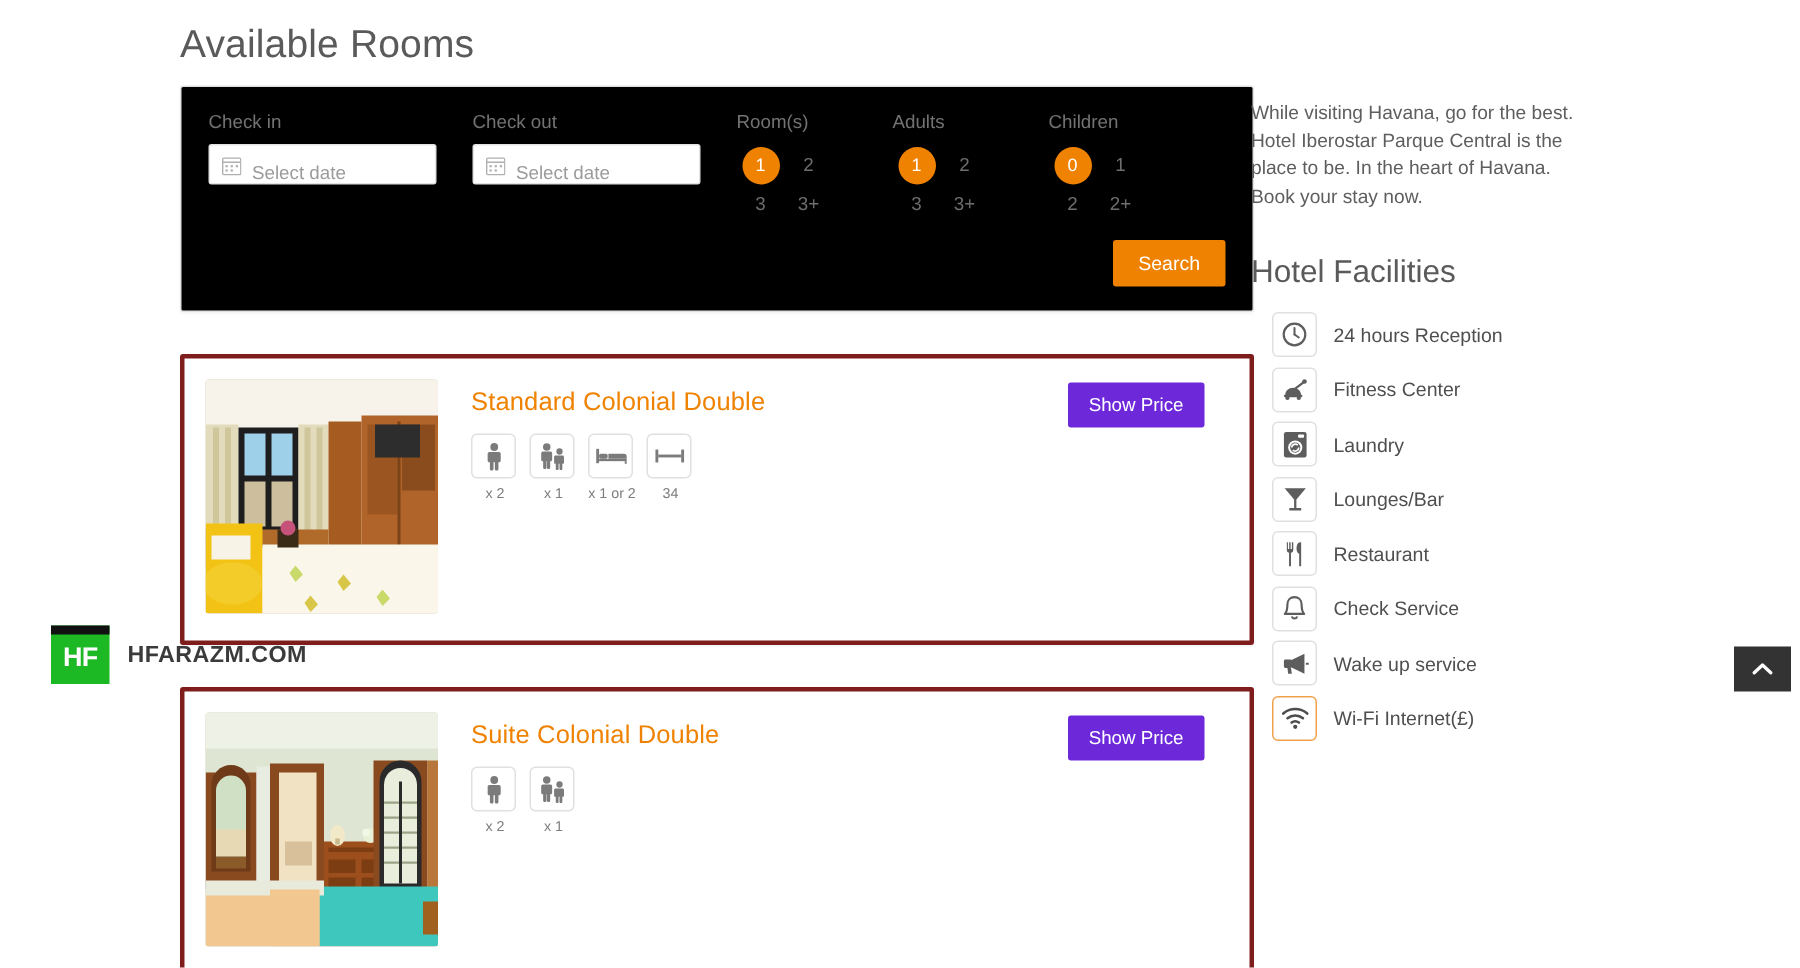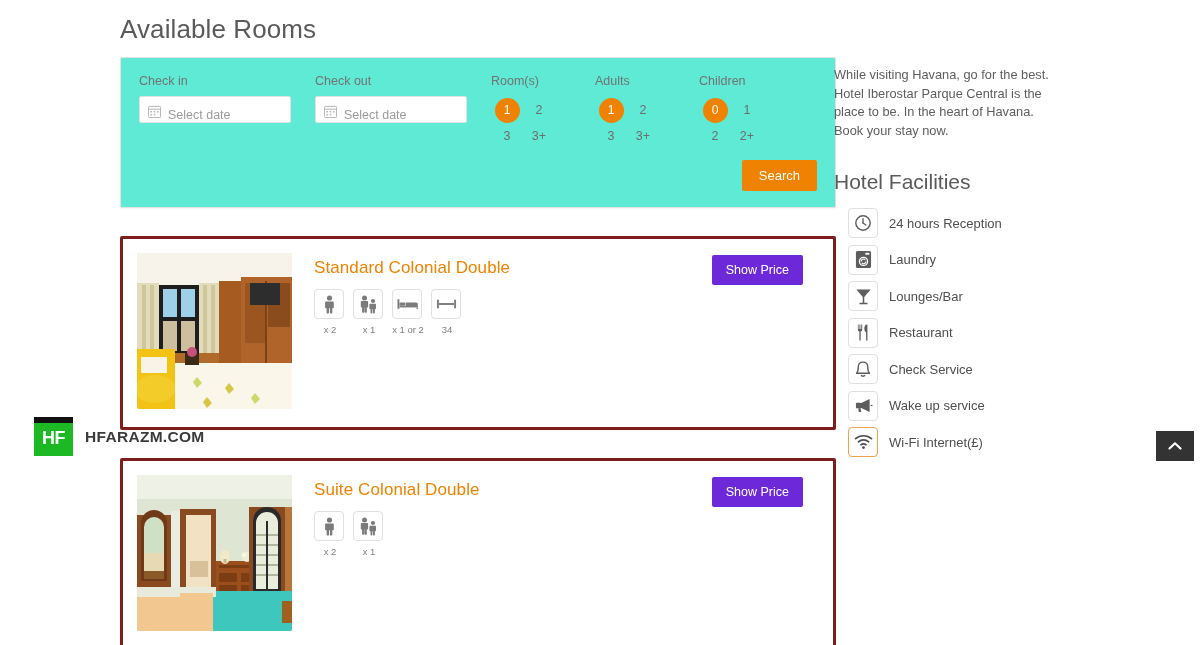--- a/index.html
+++ b/index.html
@@ -20,21 +20,21 @@
     font-weight: 400;
     color: #5a5a5a;
     margin: 0;
     padding: 14px 0 12px 0;
     letter-spacing: .1px;
   }
 
   
   .search-panel {
     border: 1px solid #e2e2e2;
-    background: #5eead4;
+    background: #000000;
     border-radius: 2px;
     box-shadow: 0 1px 2px rgba(0,0,0,.045);
     padding: 16px 18px 14px 18px;
     height: 151px;
     position: relative;
   }
   .search-row { display: flex; align-items: flex-start; }
   .field { margin-right: 24px; }
   .field-label {
     font-size: 12.5px;
@@ -473,20 +473,33 @@
         <div class="fac-box">
           <svg width="18" height="18" viewBox="0 0 20 20">
               <circle cx="10" cy="10" r="8" fill="none" stroke="#5d5d5d" stroke-width="1.6"></circle>
               <line x1="10" y1="10" x2="10" y2="5.2" stroke="#5d5d5d" stroke-width="1.5" stroke-linecap="round"></line>
               <line x1="10" y1="10" x2="13.2" y2="12.2" stroke="#5d5d5d" stroke-width="1.5" stroke-linecap="round"></line>
             </svg>
         </div>
         <span class="fac-label">24 hours Reception</span>
       </div>
 
+      <div class="fac-item">
+        <div class="fac-box">
+          <svg width="19" height="16" viewBox="0 0 20 16">
+              <path d="M3 11.5 C3 8.5 5.5 6.5 8.5 6.5 c3 0 5.5 2 5.5 5z" fill="#5d5d5d"></path>
+              <rect x="2" y="11.3" width="13" height="1.7" rx=".8" fill="#5d5d5d"></rect>
+              <circle cx="4.5" cy="13.6" r="1.5" fill="#5d5d5d"></circle>
+              <circle cx="12.5" cy="13.6" r="1.5" fill="#5d5d5d"></circle>
+              <line x1="10" y1="7" x2="16" y2="2.5" stroke="#5d5d5d" stroke-width="1.6" stroke-linecap="round"></line>
+              <circle cx="16.5" cy="2" r="1.6" fill="#5d5d5d"></circle>
+            </svg>
+        </div>
+        <span class="fac-label">Fitness Center</span>
+      </div>
 
       <div class="fac-item">
         <div class="fac-box">
           <svg width="17" height="19" viewBox="0 0 18 20">
               <rect x="1" y="1" width="16" height="18" rx="1.6" fill="#5d5d5d"></rect>
               <rect x="11" y="2.8" width="4.2" height="2.2" rx=".6" fill="#fff"></rect>
               <circle cx="9" cy="12" r="5" fill="#fff"></circle>
               <circle cx="9" cy="12" r="3.6" fill="#5d5d5d"></circle>
               <path d="M6.5 12 a2.5 2.5 0 0 1 4.3 -1.7" fill="none" stroke="#fff" stroke-width="1.2"></path>
               <path d="M11.5 12 a2.5 2.5 0 0 1 -4.3 1.7" fill="none" stroke="#fff" stroke-width="1.2"></path>

